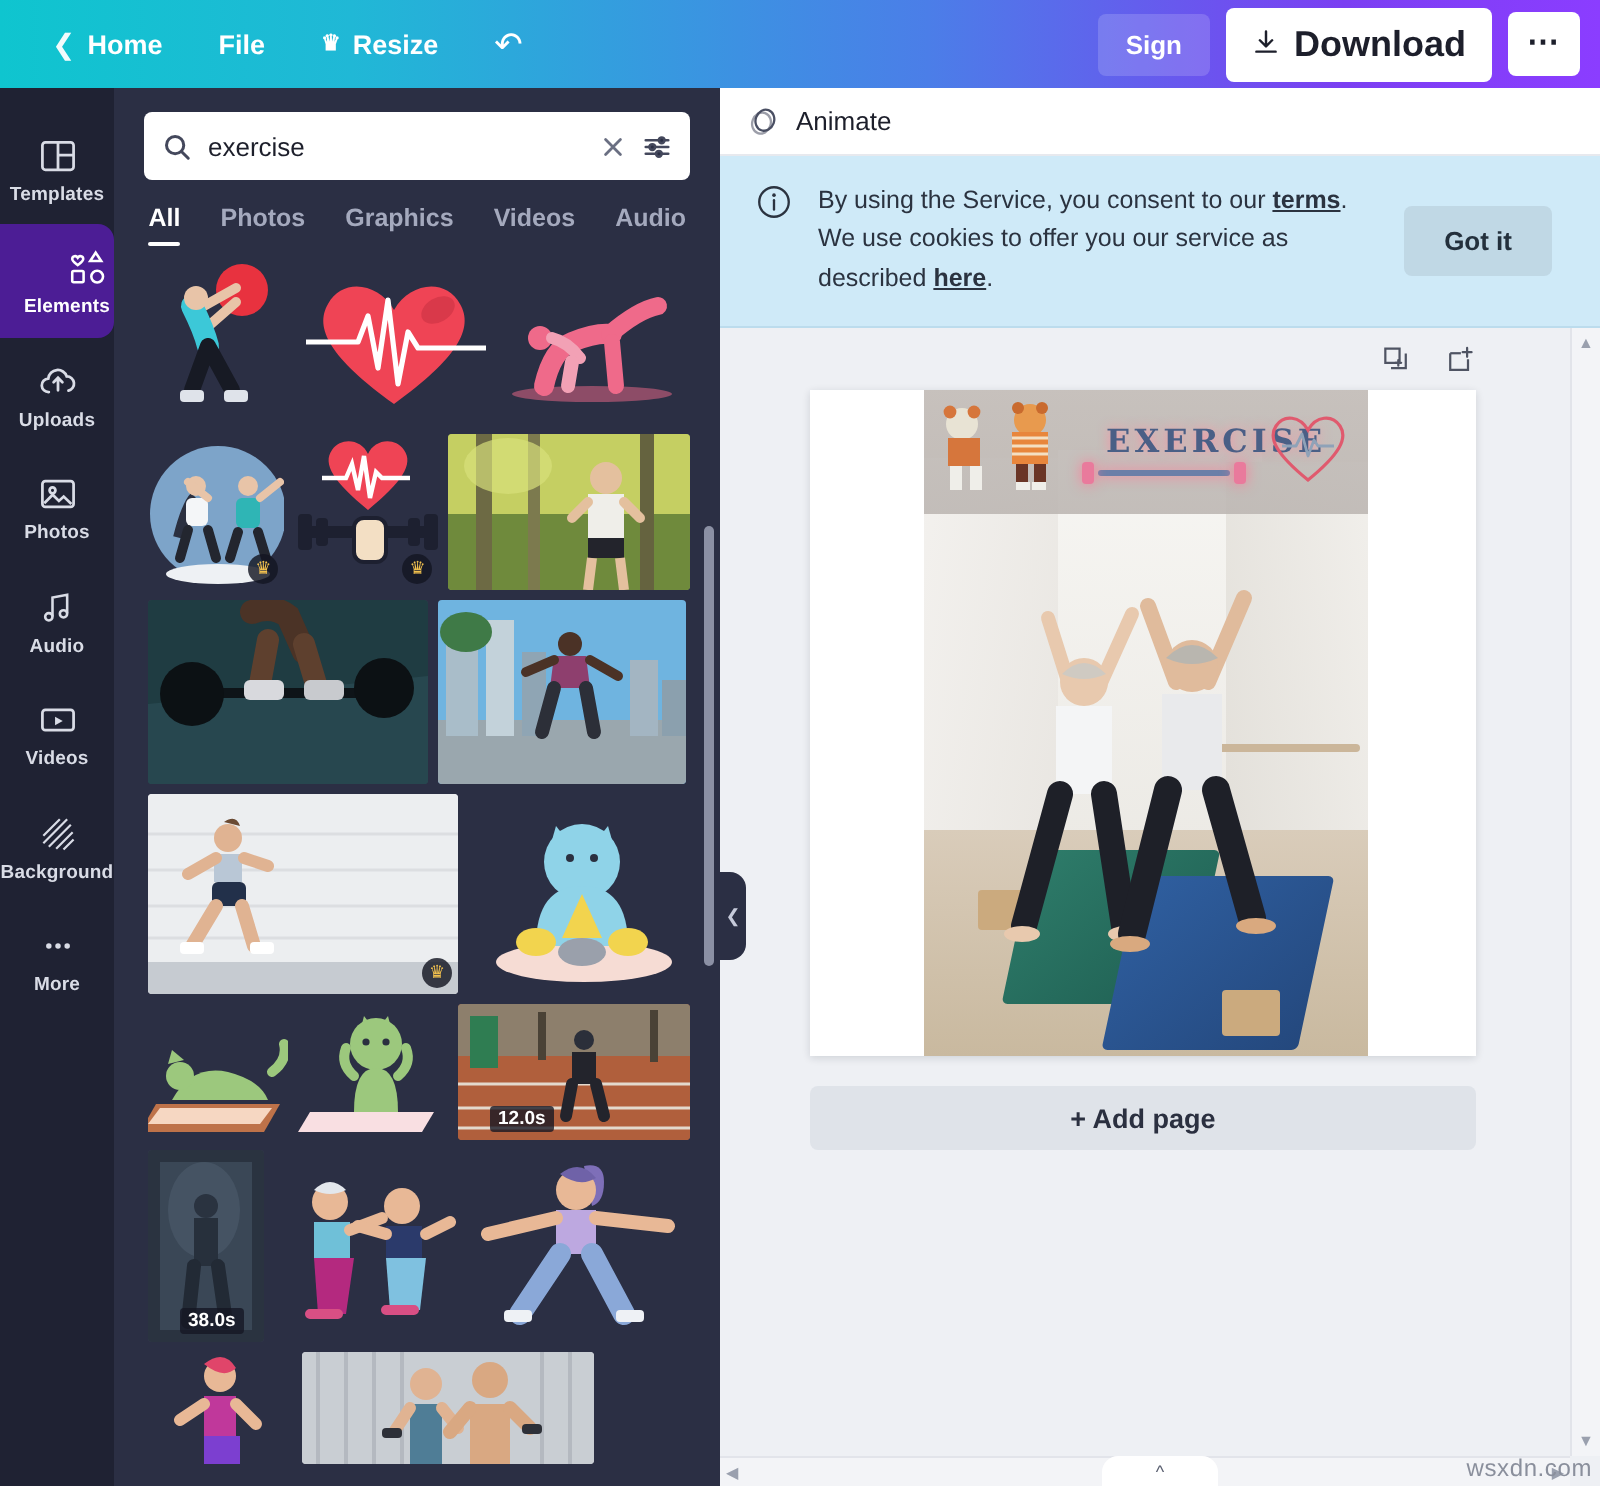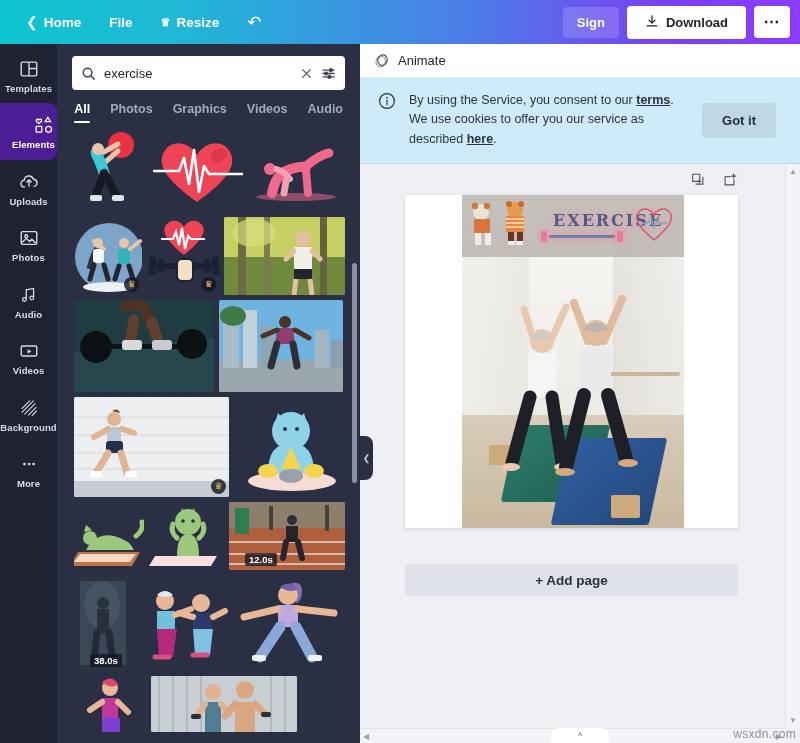--- a/index.html
+++ b/index.html
@@ -35,37 +35,37 @@
     margin-right: 6px; white-space: nowrap;
   }
   .save-note a { color: #fff; text-decoration: underline; font-style: italic; }
   .share-btn {
     font-size: 13px; font-weight: 600; color: #fff;
     padding: 8px 14px; border-radius: 4px; cursor: pointer;
     background: rgba(255,255,255,.16);
   }
   .dl-btn {
     display: flex; align-items: center; gap: 7px;
-    background: #fff; color: #1d1f2b; font-size: 13px; font-weight: 600;
-    padding: 8px 18px; border-radius: 4px; cursor: pointer;
+    background: #fff; color: #1d1f2b; font-size: 18px; font-weight: 600;
+    padding: 8px 13px; border-radius: 4px; cursor: pointer;
   }
   .more-btn {
     background: #fff; color: #1d1f2b; width: 36px; height: 32px;
     border-radius: 4px; display: flex; align-items: center; justify-content: center;
     cursor: pointer; font-size: 16px; letter-spacing: 1px; font-weight: 700; line-height: 0;
   }
 
   
   .body { flex: 1 1 auto; display: flex; min-height: 0; position: relative; }
 
   
   .rail {
     width: 57px; flex: 0 0 57px; background: #1f2233;
     display: flex; flex-direction: column; align-items: stretch;
-    padding-top: 3px; overflow: hidden;
+    padding-top: 12px; overflow: hidden;
   }
   .rail-item {
     display: flex; flex-direction: column; align-items: center; justify-content: center;
     gap: 4px; padding: 11px 2px 9px; cursor: pointer; color: #d9dce6;
     border-radius: 0 8px 8px 0;
   }
   .rail-item.active { background: #4c1d95; color: #fff; align-items: flex-end; }
   .rail-label { font-size: 9.5px; font-weight: 600; letter-spacing: .1px; text-align: center; line-height: 1.1; }
   .rail-ic { width: 22px; height: 22px; display: block; }
   .rail-ic svg { width: 22px; height: 22px; display: block; }
@@ -214,21 +214,21 @@
   .ban-bar::before, .ban-bar::after {
     content: ""; position: absolute; top: -4px; width: 6px; height: 11px;
     background: #e97a9c; border-radius: 2px;
     box-shadow: 0 0 7px rgba(255,120,150,.95);
   }
   .ban-bar::before { left: -8px; } .ban-bar::after { right: -8px; }
   .heart-outline { position: absolute; right: 8px; top: 8px; }
   .bears { position: absolute; left: 6px; top: 6px; display: flex; gap: 2px; }
 
   .addpage {
-    position: absolute; left: 45px; top: 400px; width: 333px; height: 32px;
+    position: absolute; left: 45px; top: 379px; width: 333px; height: 32px;
     background: #dfe3e9; border-radius: 4px;
     display: flex; align-items: center; justify-content: center;
     font-size: 13.5px; font-weight: 600; color: #2b3040; cursor: pointer;
   }
 
   
   .vscroll {
     position: absolute; right: 0; top: 0; bottom: 15px; width: 15px;
     background: #f3f4f7; border-left: 1px solid #e2e4ea;
     display: flex; flex-direction: column; align-items: center; justify-content: space-between;

